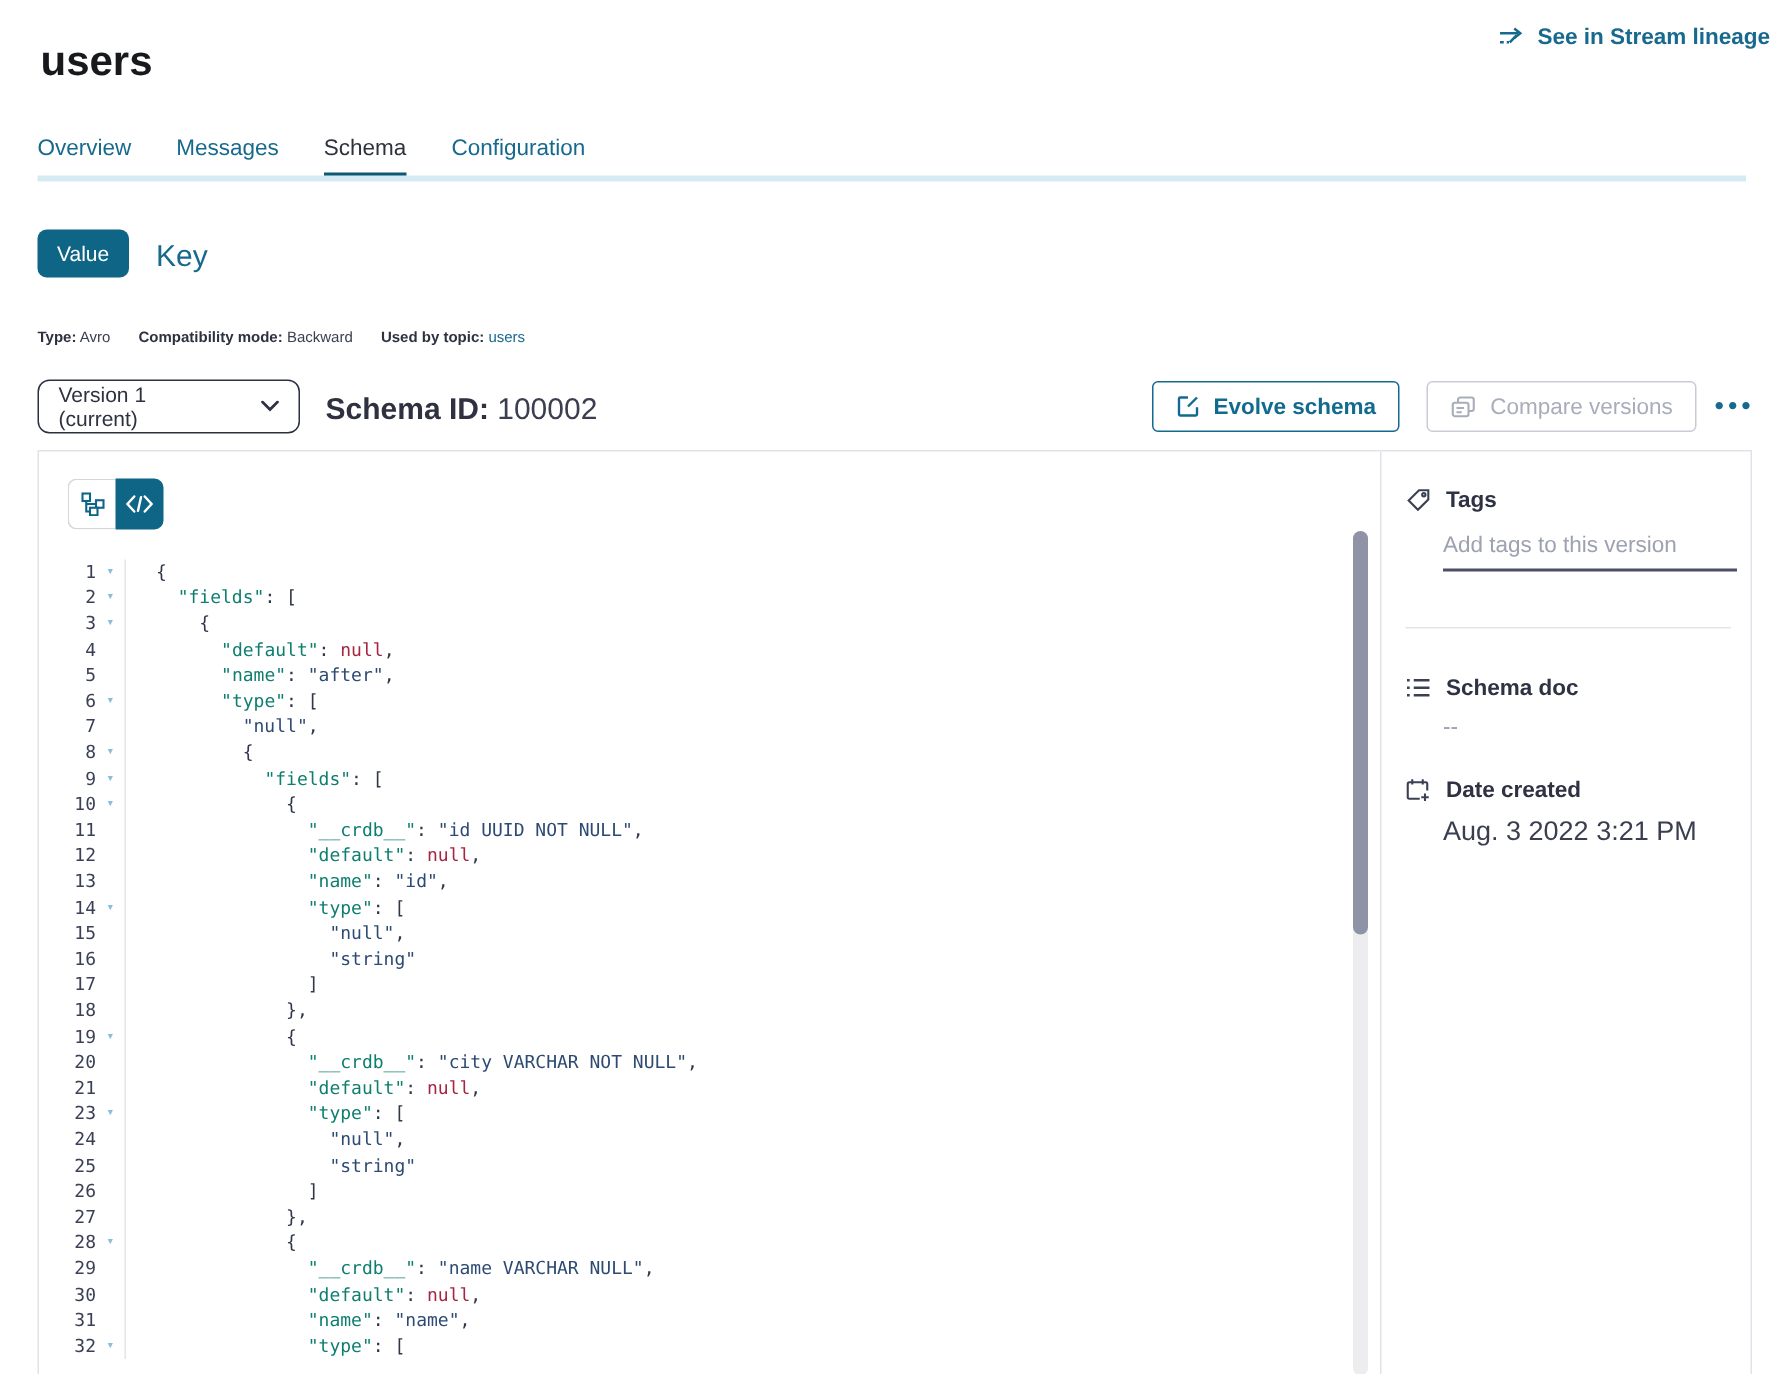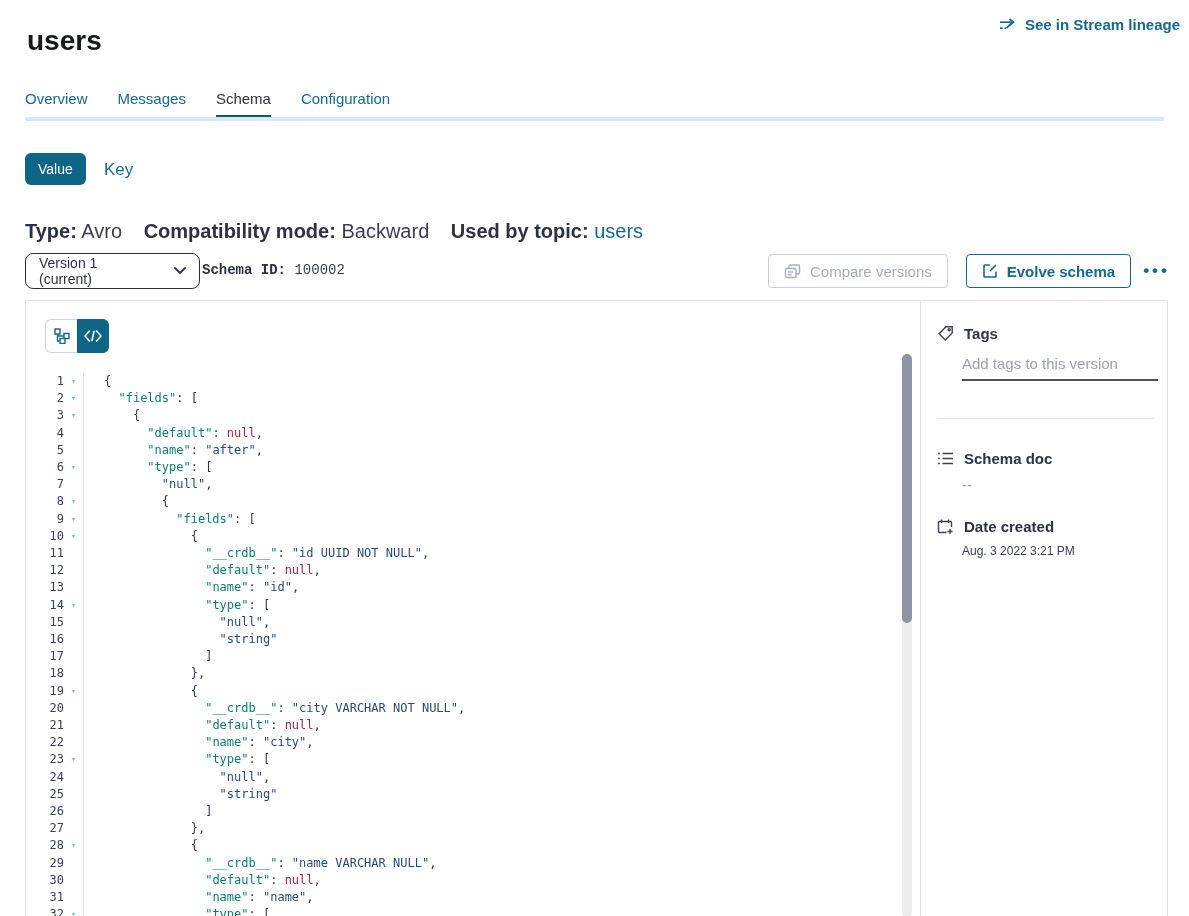--- a/index.html
+++ b/index.html
@@ -17,34 +17,34 @@
   .tabs { position:absolute; left:25px; top:90px; display:flex; gap:30px; font-size:15px; }
   .tab { color:#17698e; padding-bottom:8px; position:relative; cursor:pointer; }
   .tab.active { color:#2e323e; font-weight:500; }
   .tab.active::after { content:""; position:absolute; left:0; right:0; bottom:-4px; height:4px; background:#0d5975; }
   .tab-track { position:absolute; left:25px; top:117px; width:1139px; height:4px; background:#d7eaf3; }
 
   
   .vk-value { position:absolute; left:25px; top:153px; height:32px; min-width:56px; padding:0 13px;
     background:#0f6585; color:#fff; border:none; border-radius:6px; font-size:14px;
     font-family:inherit; display:flex; align-items:center; justify-content:center; cursor:pointer; }
-  .vk-key { position:absolute; left:104px; top:160px; color:#17698e; font-size:17px; cursor:pointer; }
-
-  
-  .meta { position:absolute; left:25px; top:220px; font-size:20px; color:#3a3e4f; }
+  .vk-key { position:absolute; left:104px; top:160px; color:#17698e; font-size:20px; cursor:pointer; }
+
+  
+  .meta { position:absolute; left:25px; top:220px; font-size:10px; color:#3a3e4f; }
   .meta b { color:#2e3240; font-weight:700; }
   .meta .grp { margin-right:16px; }
   .meta .lnk { color:#17698e; cursor:pointer; }
 
   
   .version-select { position:absolute; left:25px; top:253px; width:175px; height:36px;
     border:1px solid #2b2f42; border-radius:8px; background:#fff; display:flex; align-items:center;
     padding:0 13px; font-size:14px; color:#2e3240; cursor:pointer;gap:48px; }
   .version-select .vs-label { flex:1; }
-  .schema-id { position:absolute; left:202px; top:262px; font-size:14px; color:#3a3e4f;font-family:Liberation Mono, monospace; }
+  .schema-id { position:absolute; left:217px; top:262px; font-size:20px; color:#3a3e4f; }
   .schema-id b { color:#2e3240; }
   .actions { position:absolute; top:254px; right:19px; display:flex; align-items:center; gap:18px; }
   .btn { height:34px; display:flex; align-items:center; gap:9px; border-radius:4px; background:#fff;
     font-size:15px; font-family:inherit; cursor:pointer; padding:0 15px; }
   .btn-compare { border:1px solid #c9ccd6; color:#a9adbb; }
   .btn-evolve  { border:1px solid #136a8f; color:#136a8f; font-weight:600; }
   .more-btn { color:#17698e; font-size:17px; font-weight:700; letter-spacing:3px; cursor:pointer; margin-left:-6px; }
 
   
   .panel { position:absolute; left:25px; top:300px; width:1143px; height:700px; border:1px solid #e1e3e8; background:#fff; }
@@ -73,21 +73,21 @@
   .sb-h { position:absolute; display:flex; align-items:center; gap:10px; font-size:15px; font-weight:700; color:#2e3243; }
   .tags-header { left:16px; top:24px; }
   .tags-input { position:absolute; left:41px; top:54px; width:196px; border:none; outline:none;
     border-bottom:2px solid #4b5068; font-size:15px; font-family:inherit; color:#2e3243;
     padding:0 0 7px 0; background:transparent; }
   .tags-input::placeholder { color:#9da1b0; }
   .sb-divider { position:absolute; left:16px; top:117px; width:217px; height:1px; background:#e4e5e9; }
   .doc-header { left:16px; top:149px;text-align:right; }
   .doc-value { position:absolute; left:41px; top:175px; font-size:15px; color:#979ba9; }
   .date-header { left:16px; top:217px;justify-content:flex-end; }
-  .date-value { position:absolute; left:41px; top:243px; font-size:12px; color:#3a3e4f; }
+  .date-value { position:absolute; left:41px; top:243px; font-size:18px; color:#3a3e4f; }
 
   svg { display:block; }
 </style>
 </head>
 <body>
 
 <h1 class="page-title">users</h1>
 
 <a class="lineage-link">
   <span>
@@ -129,39 +129,39 @@
     </svg>
   </span>
 </div>
 
 <div class="schema-id">
   <b>Schema ID:</b>
   <span>100002</span>
 </div>
 
 <div class="actions">
+  <button class="btn btn-evolve">
+    <span>
+      <svg width="16" height="16" viewBox="0 0 16 16" fill="none" stroke="#136a8f" stroke-width="1.6">
+        <path d="M14 8.5 V13.2 Q14 14 13.2 14 H2.8 Q2 14 2 13.2 V2.8 Q2 2 2.8 2 H8"></path>
+        <path d="M14 2 L8 8"></path>
+      </svg>
+    </span>
+    <span>Evolve schema</span>
+  </button>
   <button class="btn btn-compare" disabled="">
     <span>
       <svg width="17" height="15" viewBox="0 0 17 15" fill="none" stroke="#a9adbb" stroke-width="1.4">
         <rect x="5" y="1" width="10.5" height="9" rx="1.5"></rect>
         <rect x="1.5" y="4.5" width="10.5" height="9" rx="1.5" fill="#ffffff"></rect>
         <path d="M4 8 H9 M4 10.8 H7.5"></path>
       </svg>
     </span>
     <span>Compare versions</span>
   </button>
-  <button class="btn btn-evolve">
-    <span>
-      <svg width="16" height="16" viewBox="0 0 16 16" fill="none" stroke="#136a8f" stroke-width="1.6">
-        <path d="M14 8.5 V13.2 Q14 14 13.2 14 H2.8 Q2 14 2 13.2 V2.8 Q2 2 2.8 2 H8"></path>
-        <path d="M14 2 L8 8"></path>
-      </svg>
-    </span>
-    <span>Evolve schema</span>
-  </button>
   <div class="more-btn">•••</div>
 </div>
 
 <div class="panel">
 
   <div class="view-toggle">
     <div class="vt-seg vt-tree">
       <span>
         <svg width="16" height="16" viewBox="0 0 16 16" fill="none" stroke="#0f6585" stroke-width="1.4">
           <rect x="1" y="1" width="5" height="5"></rect>
@@ -282,25 +282,20 @@
         <span class="ln">20</span>
         <span class="fold"></span>
         <span class="lc">              <span class="tk-k">"__crdb__"</span><span class="tk-p">: </span><span class="tk-s">"city VARCHAR NOT NULL"</span><span class="tk-p">,</span></span>
       </div>
       <div class="cl">
         <span class="ln">21</span>
         <span class="fold"></span>
         <span class="lc">              <span class="tk-k">"default"</span><span class="tk-p">: </span><span class="tk-n">null</span><span class="tk-p">,</span></span>
       </div>
       <div class="cl">
-        <span class="ln">22</span>
-        <span class="fold"></span>
-        <span class="lc">              <span class="tk-k">"name"</span><span class="tk-p">: </span><span class="tk-s">"city"</span><span class="tk-p">,</span></span>
-      </div>
-      <div class="cl">
         <span class="ln">23</span>
         <span class="fold">▾</span>
         <span class="lc">              <span class="tk-k">"type"</span><span class="tk-p">: [</span></span>
       </div>
       <div class="cl">
         <span class="ln">24</span>
         <span class="fold"></span>
         <span class="lc">                <span class="tk-s">"null"</span><span class="tk-p">,</span></span>
       </div>
       <div class="cl">

